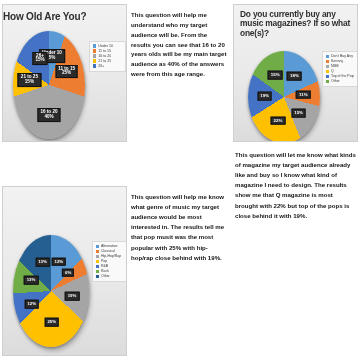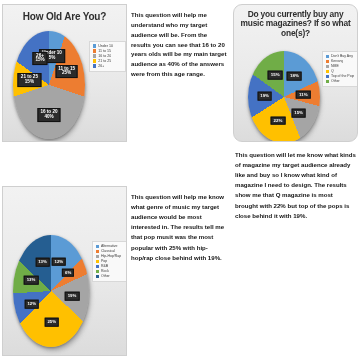--- a/index.html
+++ b/index.html
@@ -11,21 +11,20 @@
   }
   .page{position:relative;width:360px;height:360px;box-sizing:border-box;}
 
   .chart-card{
     position:absolute;box-sizing:border-box;
     background:linear-gradient(180deg,#f2f2f2 0%,#e9e9e9 55%,#dcdcdc 100%);
     border:1px solid #cfcfcf;
     overflow:hidden;
   }
   .chart-title{
-    text-align:center;
     font-weight:bold;
     color:#2f2f2f;
     line-height:1.12;
     letter-spacing:-0.2px;
   }
 
   .plot{position:relative;}
   .pie-wrap{position:absolute;}
   .pie{
     position:absolute;left:0;top:0;width:100%;height:100%;
@@ -139,21 +138,21 @@
             <div>15%</div>
           </div>
         </div>
     </div>
   </div>
 
   <div class="note" id="note-age" style="left:131px;top:10px;width:96px;font-size:6.1px;line-height:1.62;">
     <p>This question will help me understand who my target audience will be. From the results you can see that 16 to 20 years olds will be my main target audience as 40% of the answers were from this age range.</p>
   </div>
 
-  <div class="chart-card" id="card-magazine" style="left:233px;top:4px;width:125px;height:138px;border-radius:9px;">
+  <div class="chart-card" id="card-magazine" style="left:233px;top:4px;width:125px;height:138px;">
 
     <div class="chart-title" id="title-magazine" style="margin-top:5px;font-size:8.4px;padding:0 6px;">Do you currently buy any music magazines? If so what one(s)?</div>
 
     <div class="plot" id="plot-magazine" style="position:absolute;left:0;top:44px;width:125px;height:94px;">
       <div class="pie-wrap" style="left:14px;top:2px;width:72px;height:92px;">
         <div class="pie-shadow"></div>
         <div class="pie" id="pie-magazine" style="background: conic-gradient(rgb(91, 155, 213) 0%, rgb(91, 155, 213) 18%, rgb(237, 125, 49) 18%, rgb(237, 125, 49) 29%, rgb(165, 165, 165) 29%, rgb(165, 165, 165) 44%, rgb(255, 192, 0) 44%, rgb(255, 192, 0) 66%, rgb(68, 114, 196) 66%, rgb(68, 114, 196) 85%, rgb(112, 173, 71) 85%, rgb(112, 173, 71) 100%);"></div>
       </div>
       <div class="legend" id="legend-magazine" style="left:88px;top:2px;width:36px;font-size:3.5px;">
           <div class="legend-item">

